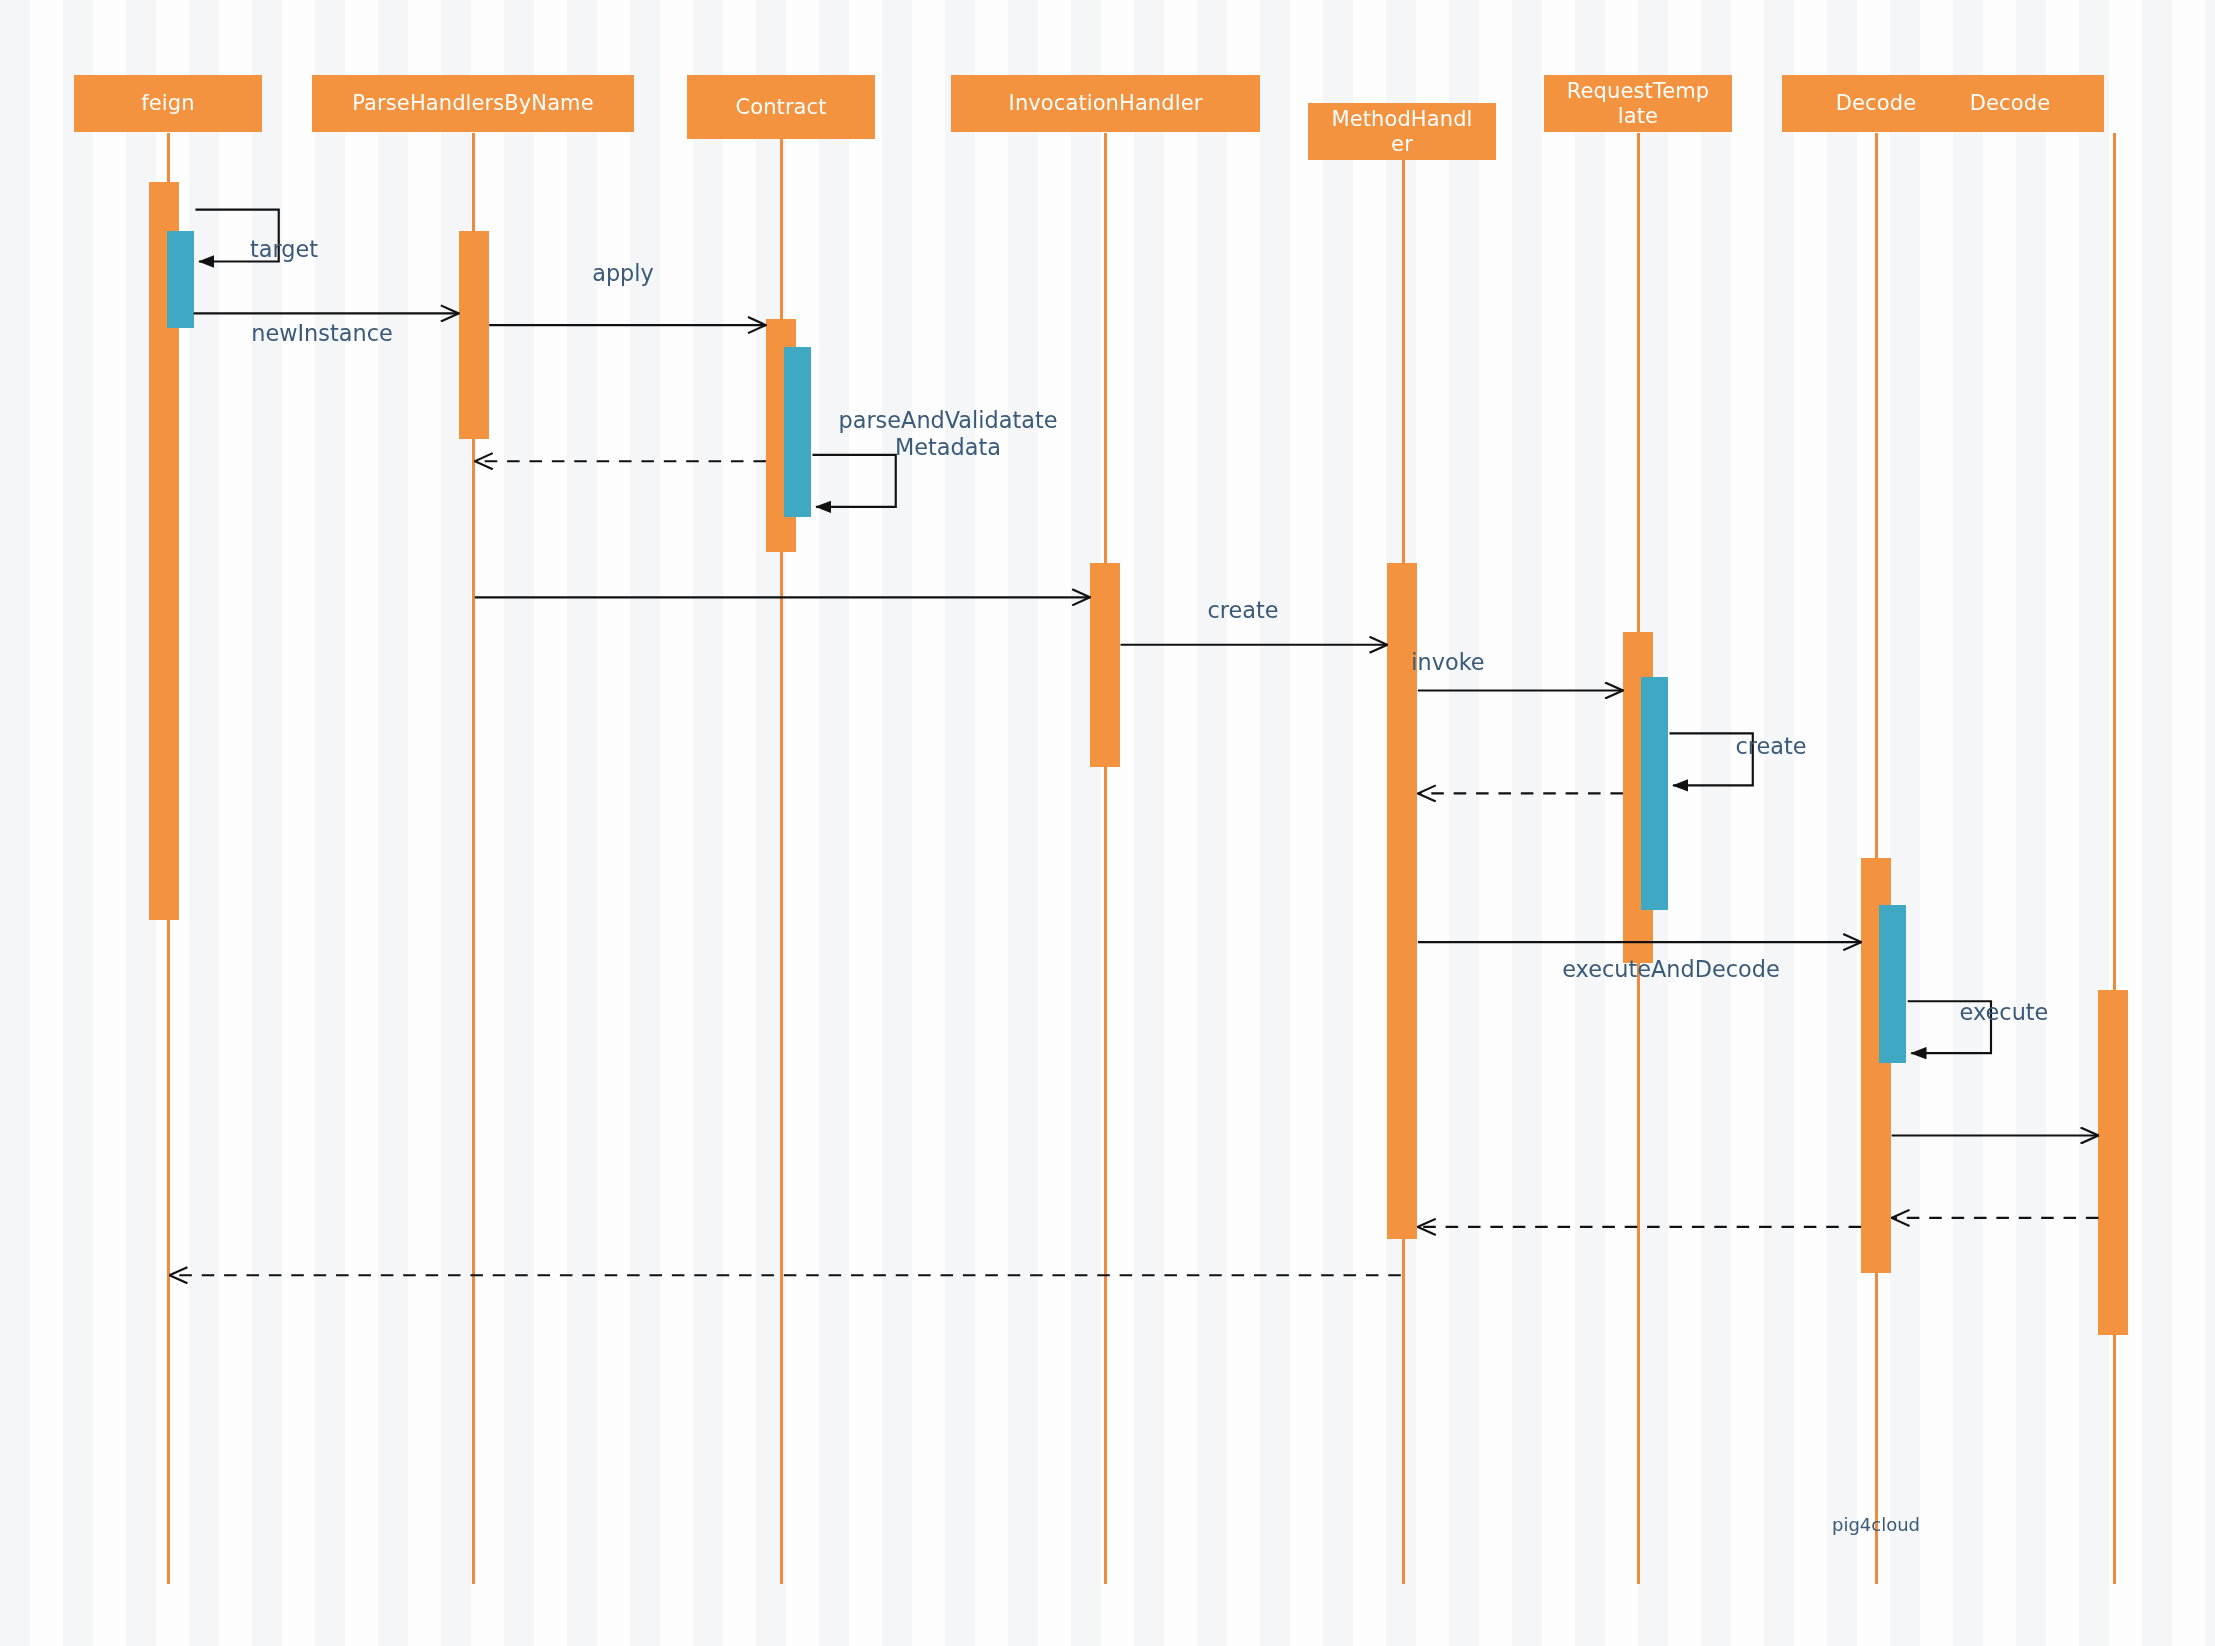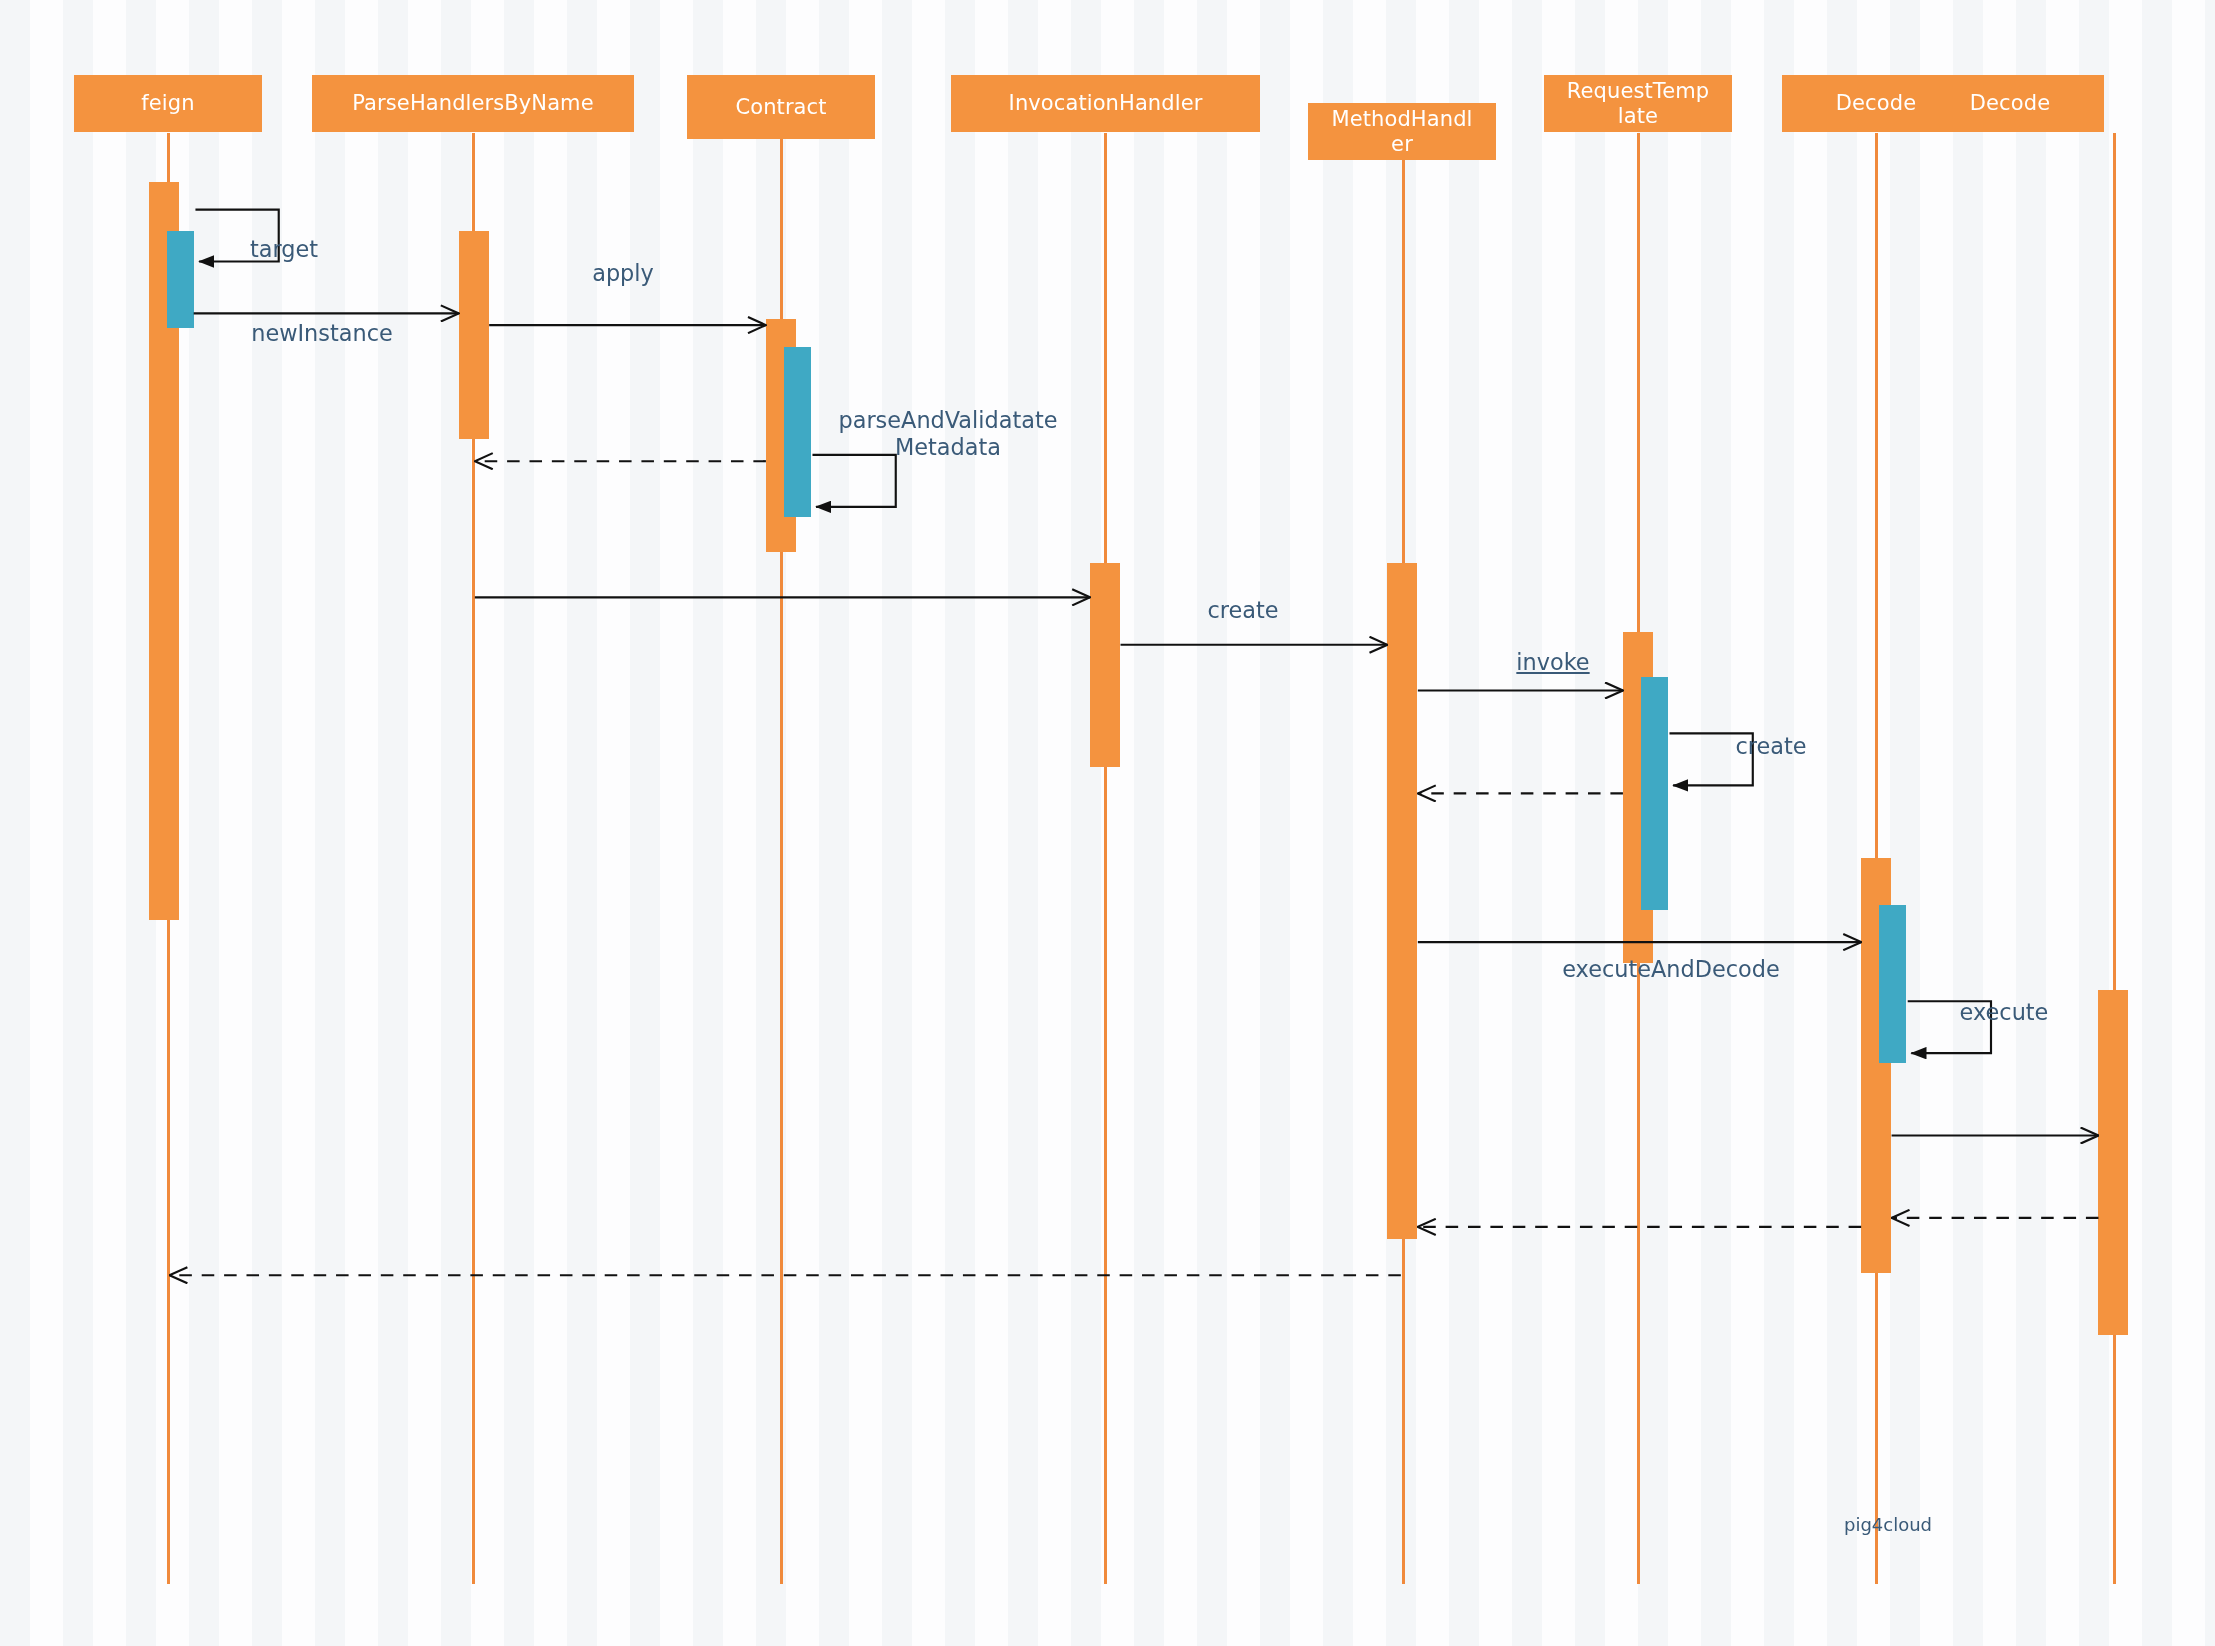--- a/index.html
+++ b/index.html
@@ -196,21 +196,21 @@
       </g>
     </svg>
 
   <div id="labels">
       <div class="msg-label" style="left: 284px; top: 236px; transform: translate(-50%, 0px);">target</div>
       <div class="msg-label" style="left: 322px; top: 320px; transform: translate(-50%, 0px);">newInstance</div>
       <div class="msg-label" style="left: 623px; top: 260px; transform: translate(-50%, 0px);">apply</div>
       <div class="msg-label" style="left: 948px; top: 407px; transform: translate(-50%, 0px);">parseAndValidatate
 Metadata</div>
       <div class="msg-label" style="left: 1243px; top: 597px; transform: translate(-50%, 0px);">create</div>
-      <div class="msg-label" style="left: 1553px; top: 649px; transform: translate(-50%, 0px); text-decoration: underline;">invoke</div>
+      <div class="msg-label" style="left: 1448px; top: 649px; transform: translate(-50%, 0px);">invoke</div>
       <div class="msg-label" style="left: 1771px; top: 733px; transform: translate(-50%, 0px);">create</div>
       <div class="msg-label" style="left: 1671px; top: 956px; transform: translate(-50%, 0px);">executeAndDecode</div>
       <div class="msg-label" style="left: 2004px; top: 999px; transform: translate(-50%, 0px);">execute</div>
     </div>
 
-  <div class="watermark" style="left: 1832px; top: 1514px; margin-left: 12px;">pig4cloud</div>
+  <div class="watermark" style="left: 1832px; top: 1514px;">pig4cloud</div>
 </div>
 
 
 </body></html>

